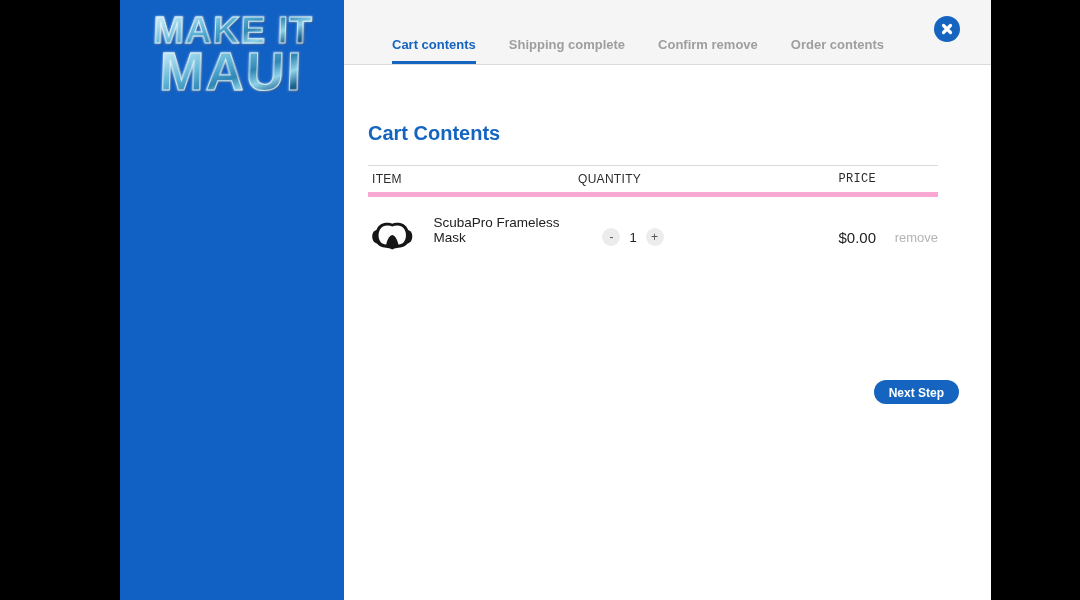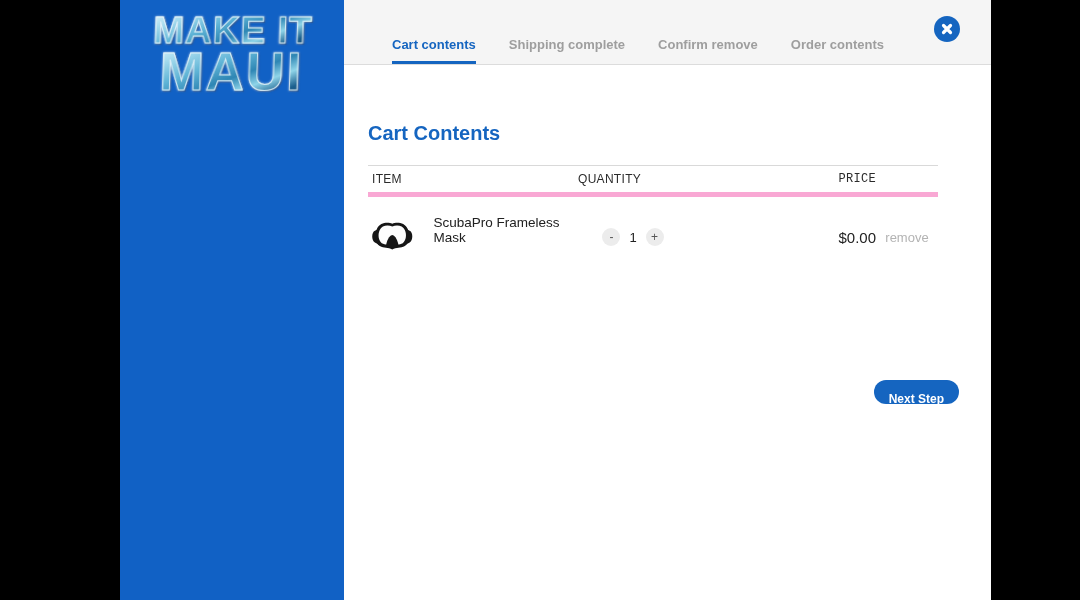--- a/index.html
+++ b/index.html
@@ -47,25 +47,25 @@
   .tbody-row { height:80px; }
   .cell-item { display:flex; align-items:flex-start; gap:19px; padding-left:2px; }
   .item-name { font-size:13.5px; color:#212121; }
   .cell-qty { display:flex; align-items:center; justify-content:center; gap:9px; }
   .qty-btn { width:18px; height:18px; border-radius:50%; background:#ececec;
              border:none; color:#555; font-size:12px; line-height:18px;
              text-align:center; cursor:pointer; display:flex; align-items:center;
              justify-content:center; }
   .qty-value { font-size:13px; color:#212121; }
   .cell-price { text-align:right; font-size:15px; color:#212121; }
-  .cell-remove { text-align:center; font-size:13px; color:#b3b3b3; cursor:pointer; }
+  .cell-remove { text-align:right; font-size:13px; color:#b3b3b3; cursor:pointer; }
 
   .next-btn { position:absolute; top:380px; right:32px; background:#1565C0;
               color:#fff; font-size:12px; font-weight:bold; border:none;
-              border-radius:12px; padding:12px 15px; height:24px; cursor:pointer;
+              border-radius:12px; padding:6px 15px; height:24px; cursor:pointer;
               font-family:"Liberation Sans", sans-serif; }
 </style>
 </head>
 <body>
 
 <div class="stage">
 
   <div class="sidebar">
     <div class="logo">
       <div class="logo-line logo-line1">MAKE IT</div>

